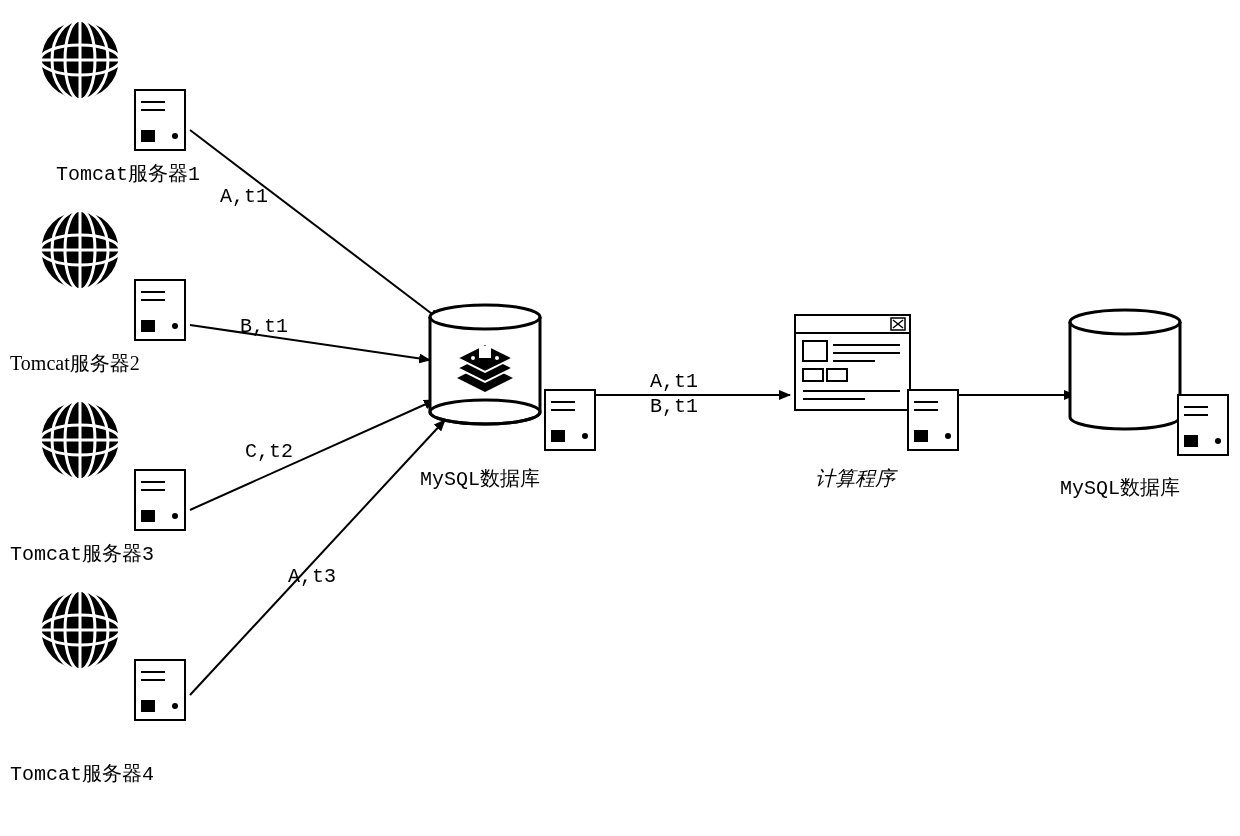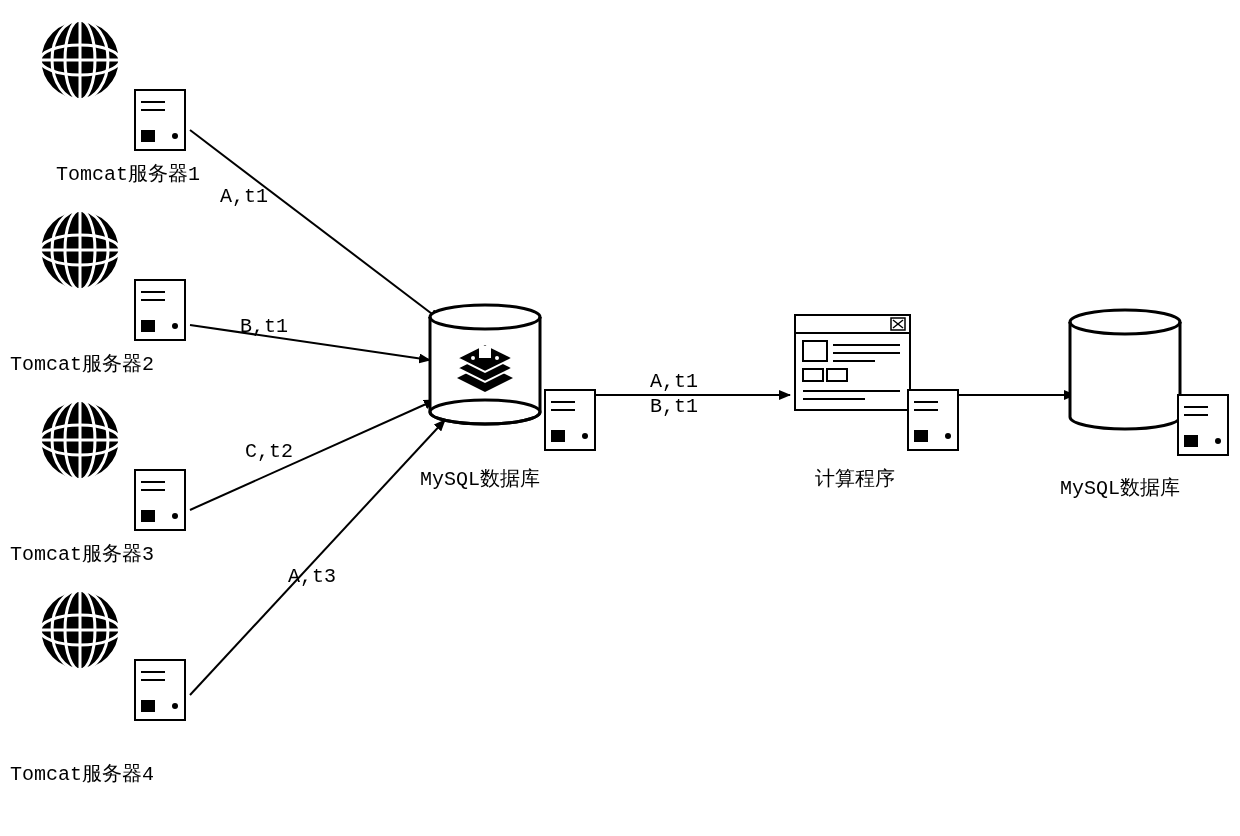--- a/index.html
+++ b/index.html
@@ -95,21 +95,21 @@
       </g>
       <g transform="translate(105,80)">
         <rect x="0" y="0" width="50" height="60" fill="#fff" stroke="#000" stroke-width="2"></rect>
         <line x1="6" y1="12" x2="30" y2="12" stroke="#000" stroke-width="2"></line>
         <line x1="6" y1="20" x2="30" y2="20" stroke="#000" stroke-width="2"></line>
         <rect x="6" y="40" width="14" height="12" fill="#000"></rect>
         <circle cx="40" cy="46" r="3" fill="#000"></circle>
       </g>
     </svg>
   </div>
-  <div class="label" style="left:10px; top:350px;">Tomcat服务器2</div>
+  <div class="label" style="left:10px; top:350px;font-family:Liberation Serif, serif;">Tomcat服务器2</div>
 
   <div class="node" style="left:30px; top:390px;">
     <svg width="170" height="150">
       <g transform="translate(50,50)">
         <circle r="40" fill="#000"></circle>
         <circle r="40" fill="none" stroke="#fff" stroke-width="3"></circle>
         <ellipse rx="40" ry="15" fill="none" stroke="#fff" stroke-width="3"></ellipse>
         <ellipse rx="15" ry="40" fill="none" stroke="#fff" stroke-width="3"></ellipse>
         <ellipse rx="28" ry="40" fill="none" stroke="#fff" stroke-width="3"></ellipse>
         <line x1="-40" y1="0" x2="40" y2="0" stroke="#fff" stroke-width="3"></line>
@@ -203,21 +203,21 @@
 
       <g transform="translate(118,80)">
         <rect x="0" y="0" width="50" height="60" fill="#fff" stroke="#000" stroke-width="2"></rect>
         <line x1="6" y1="12" x2="30" y2="12" stroke="#000" stroke-width="2"></line>
         <line x1="6" y1="20" x2="30" y2="20" stroke="#000" stroke-width="2"></line>
         <rect x="6" y="40" width="14" height="12" fill="#000"></rect>
         <circle cx="40" cy="46" r="3" fill="#000"></circle>
       </g>
     </svg>
   </div>
-  <div class="label" style="left:815px; top:465px;">计算程序</div>
+  <div class="label" style="left:815px; top:465px;font-style:italic;">计算程序</div>
 
   <div class="node" style="left:1060px; top:305px;">
     <svg width="180" height="160">
       <g transform="translate(10,5)">
         <ellipse cx="55" cy="12" rx="55" ry="12" fill="#fff" stroke="#000" stroke-width="3"></ellipse>
         <rect x="0" y="12" width="110" height="95" fill="#fff" stroke="none"></rect>
         <line x1="0" y1="12" x2="0" y2="107" stroke="#000" stroke-width="3"></line>
         <line x1="110" y1="12" x2="110" y2="107" stroke="#000" stroke-width="3"></line>
         <path d="M0,107 A55,12 0 0 0 110,107" fill="none" stroke="#000" stroke-width="3"></path>
         <path d="M0,12 A55,12 0 0 0 110,12" fill="none" stroke="#000" stroke-width="3"></path>

